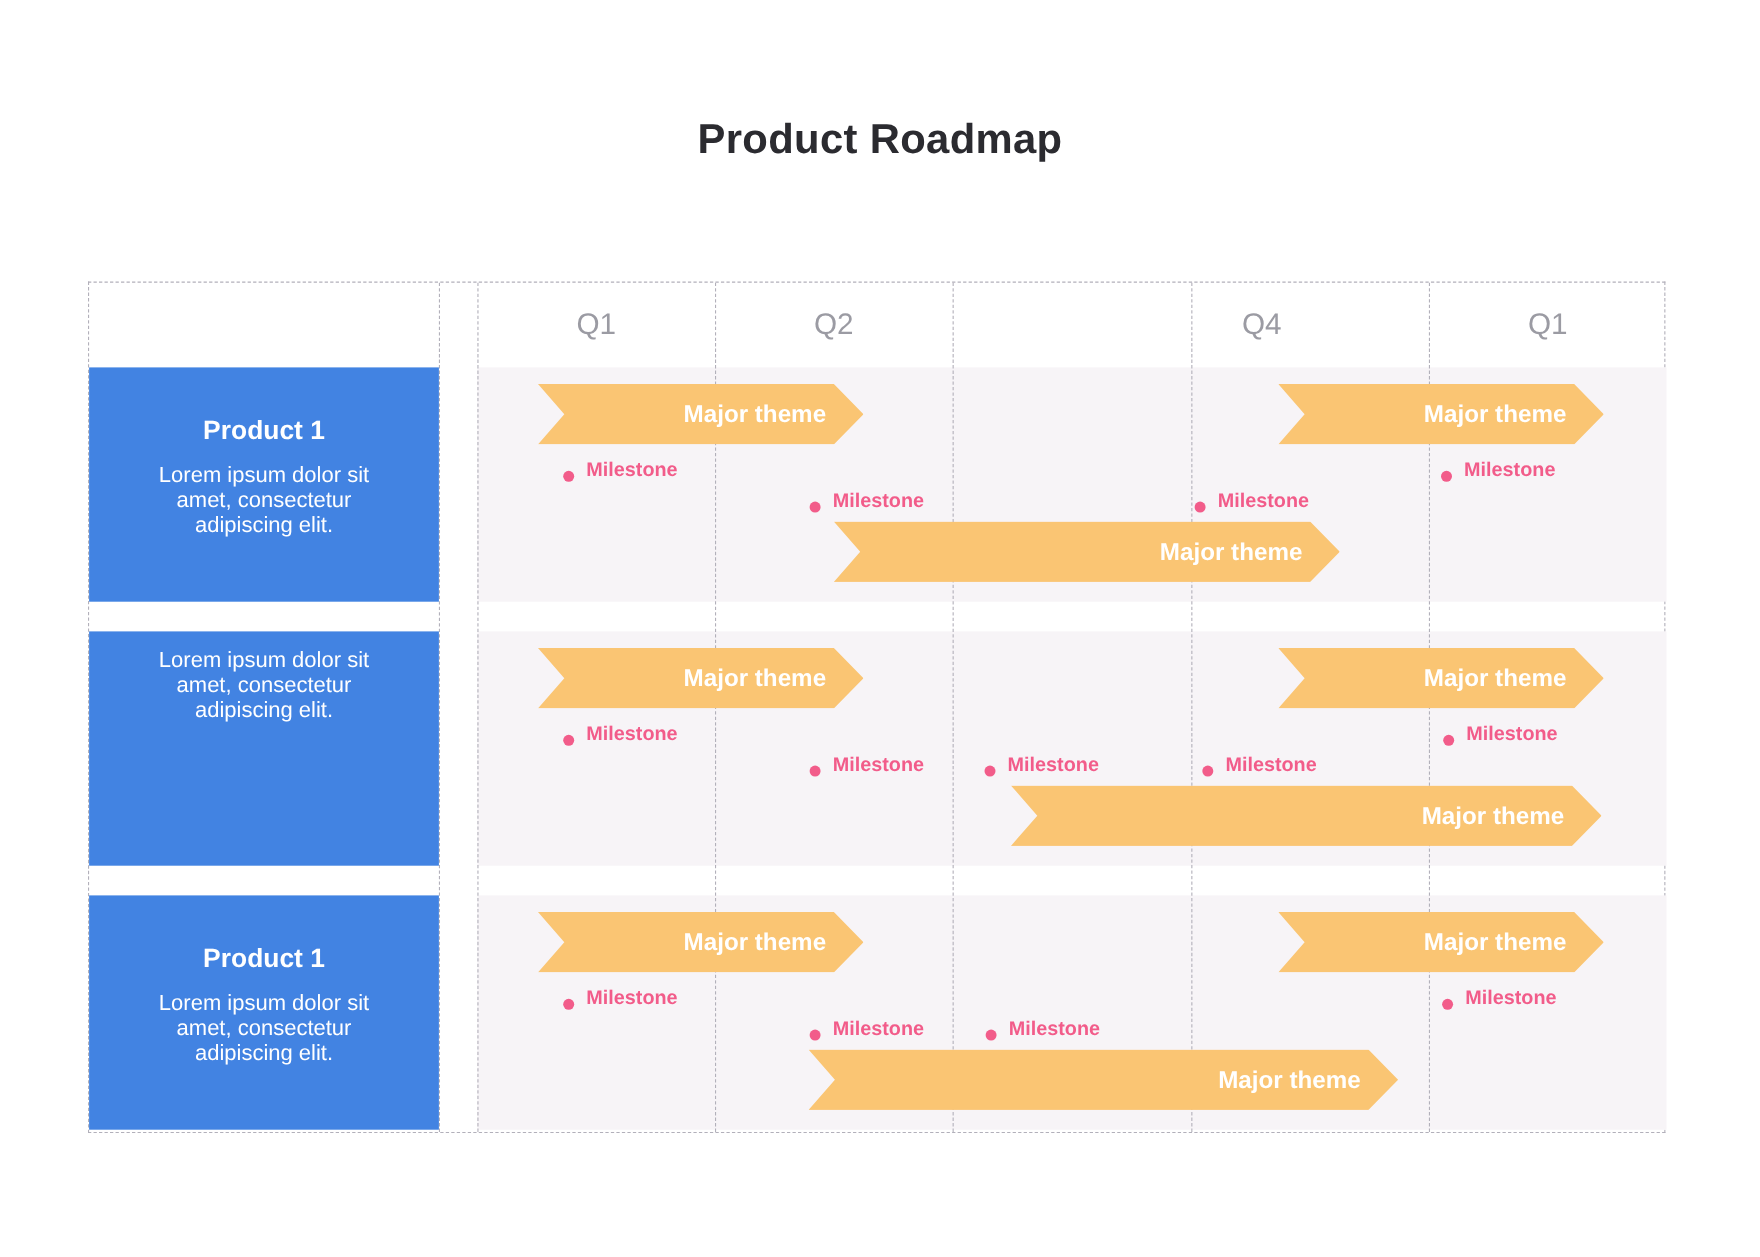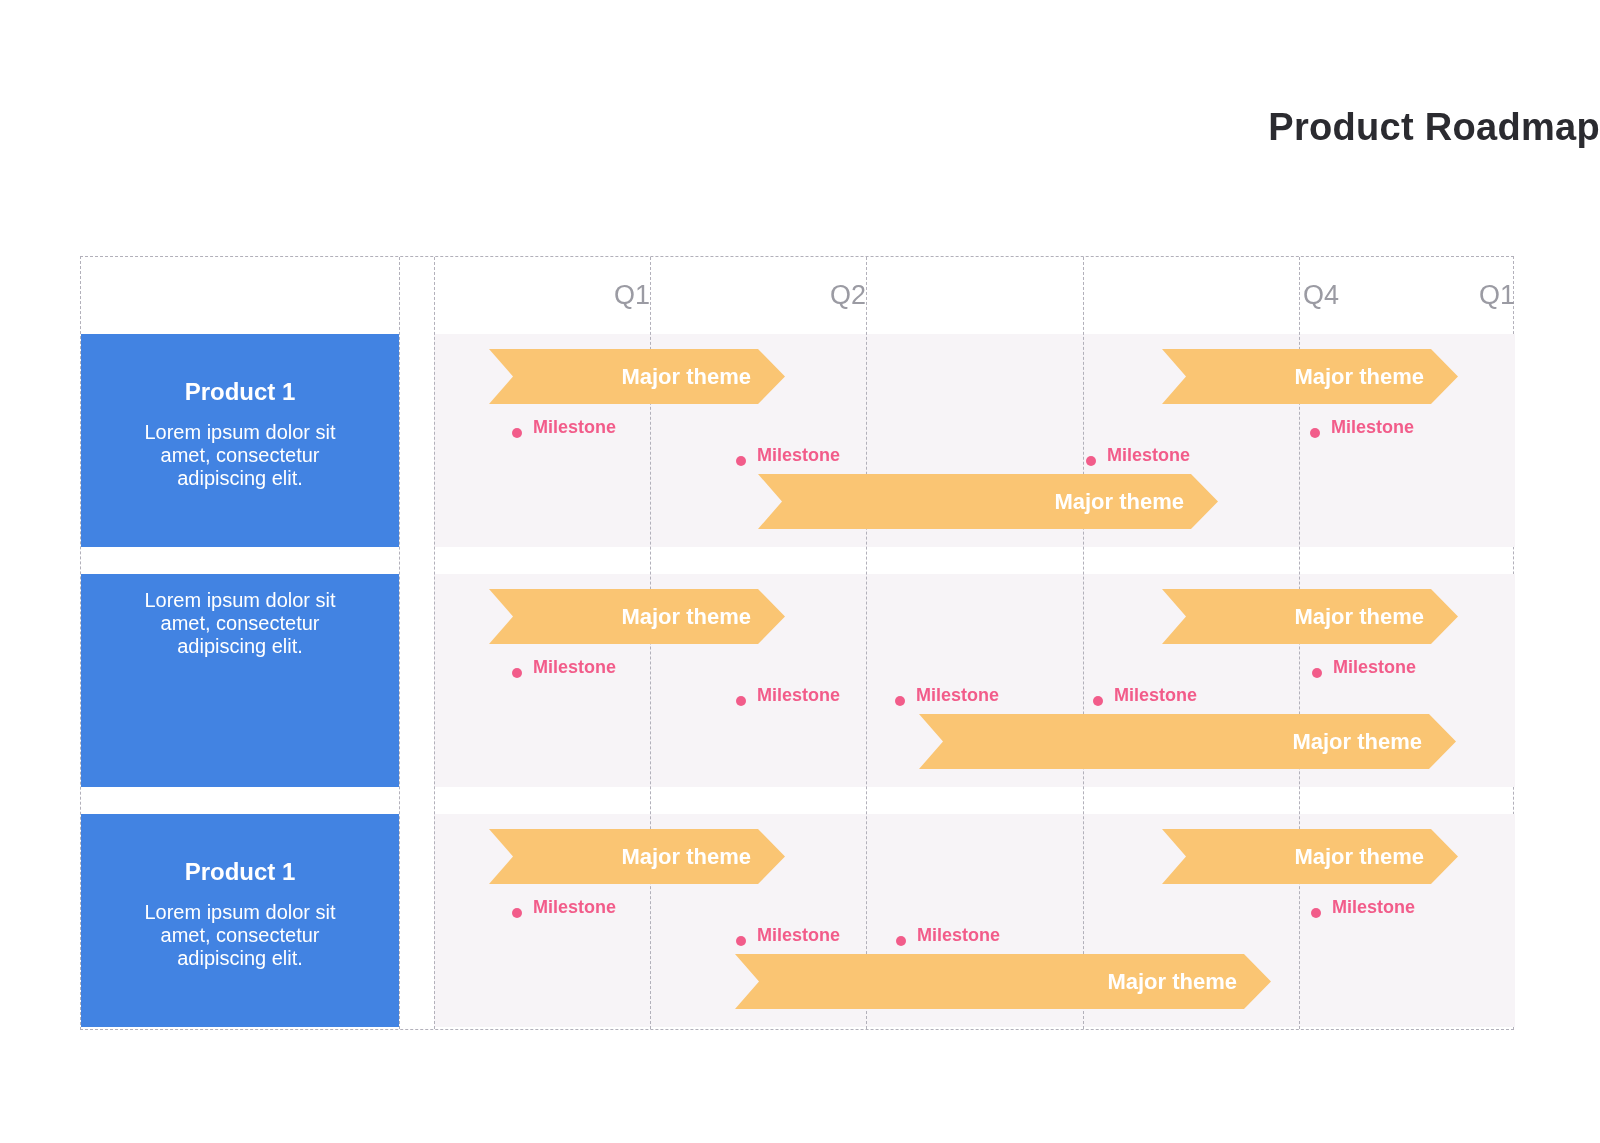--- a/index.html
+++ b/index.html
@@ -8,37 +8,37 @@
     --pink:#f25c8a;
     --rowbg:#f7f4f7;
     --line:#b2b0ba;
     --header-text:#9b9ba3;
     --title-text:#2b2b30;
   }
   html,body{margin:0;padding:0;background:#fff;}
   body{font-family:"Liberation Sans",sans-serif;}
   .canvas{position:relative;width:1600px;height:1143px;background:#fff;overflow:hidden;}
 
-  .title{position:absolute;top:106px;left:0;width:1600px;text-align:right;
+  .title{position:absolute;top:106px;left:0;width:1600px;text-align:center;
          font-size:38px;font-weight:700;color:var(--title-text);letter-spacing:.3px;}
 
   .table{position:absolute;left:80px;top:256px;width:1434px;height:774px;
          border:1px dashed var(--line);box-sizing:border-box;}
 
   .row-bg{position:absolute;left:353px;width:1081px;height:213px;background:var(--rowbg);}
   .rb0{top:77px}.rb1{top:317px}.rb2{top:557px}
 
   .vline{position:absolute;top:0;bottom:0;width:0;border-left:1px dashed var(--line);}
   .v0{left:318px}.v1{left:353px}.v2{left:569px}.v3{left:785px}.v4{left:1002px}.v5{left:1218px}
 
   .header-label{position:absolute;top:0;height:77px;line-height:77px;text-align:center;
                 font-size:27px;font-weight:500;color:var(--header-text);}
   .product-header{left:0;width:318px;}
-  .q-label{width:216px;text-align:right;}
-  .q0{left:353px}.q1{left:569px}.q2{left:785px}.q3{left:1042px}.q4{left:1218px}
+  .q-label{width:216px;}
+  .q0{left:353px}.q1{left:569px}.q2{left:785px}.q3{left:958px}.q4{left:1218px}
 
   .row{position:absolute;left:0;width:1434px;height:213px;padding-left:36px;}
   .r0{top:77px}.r1{top:317px}.r2{top:557px}
 
   .card{position:absolute;left:0;top:0;width:318px;height:213px;background:var(--blue);
         color:#fff;text-align:center;box-sizing:border-box;}
   .card-title{margin-top:44px;font-size:24px;font-weight:700;}
   .card-desc{margin:15px auto 0;max-width:234px;font-size:20px;line-height:23px;font-weight:400;}
 
   .row-items{position:absolute;left:0;top:0;width:1434px;height:213px;}

